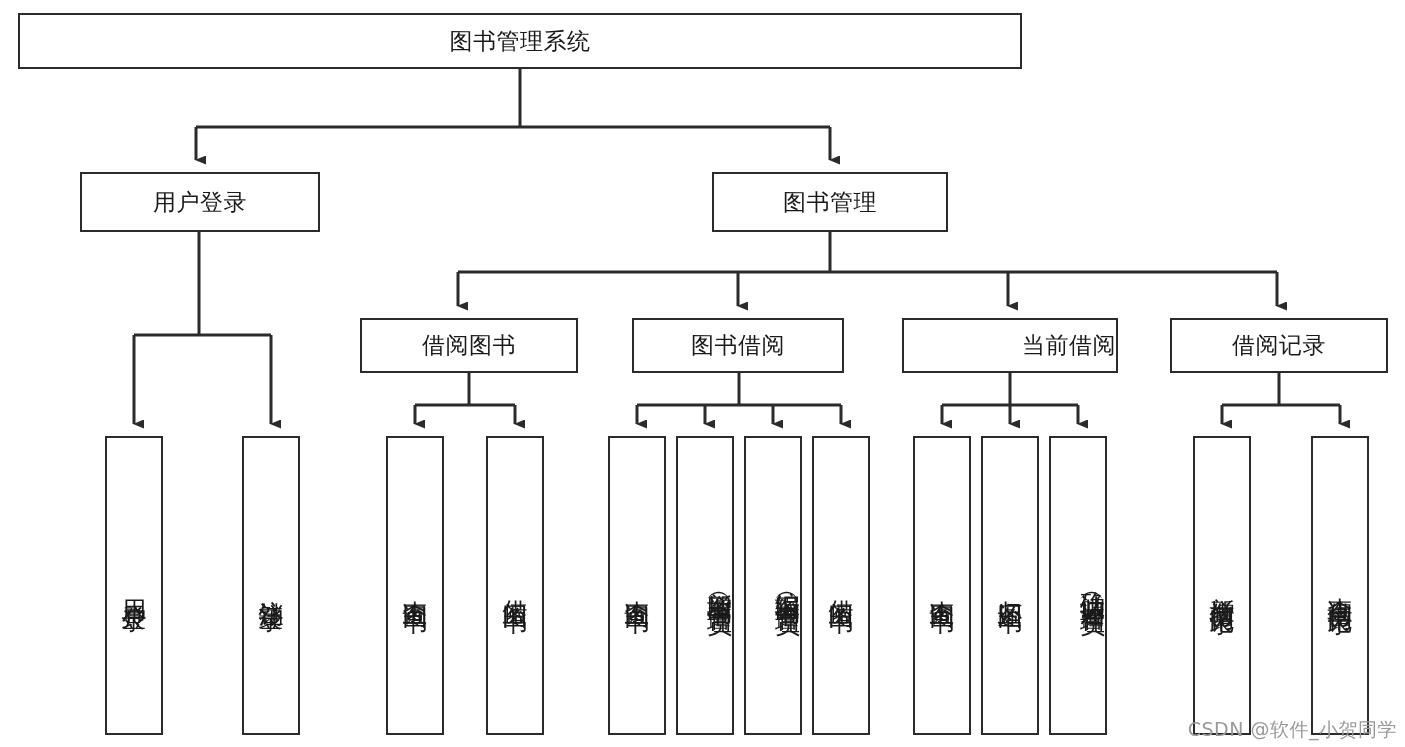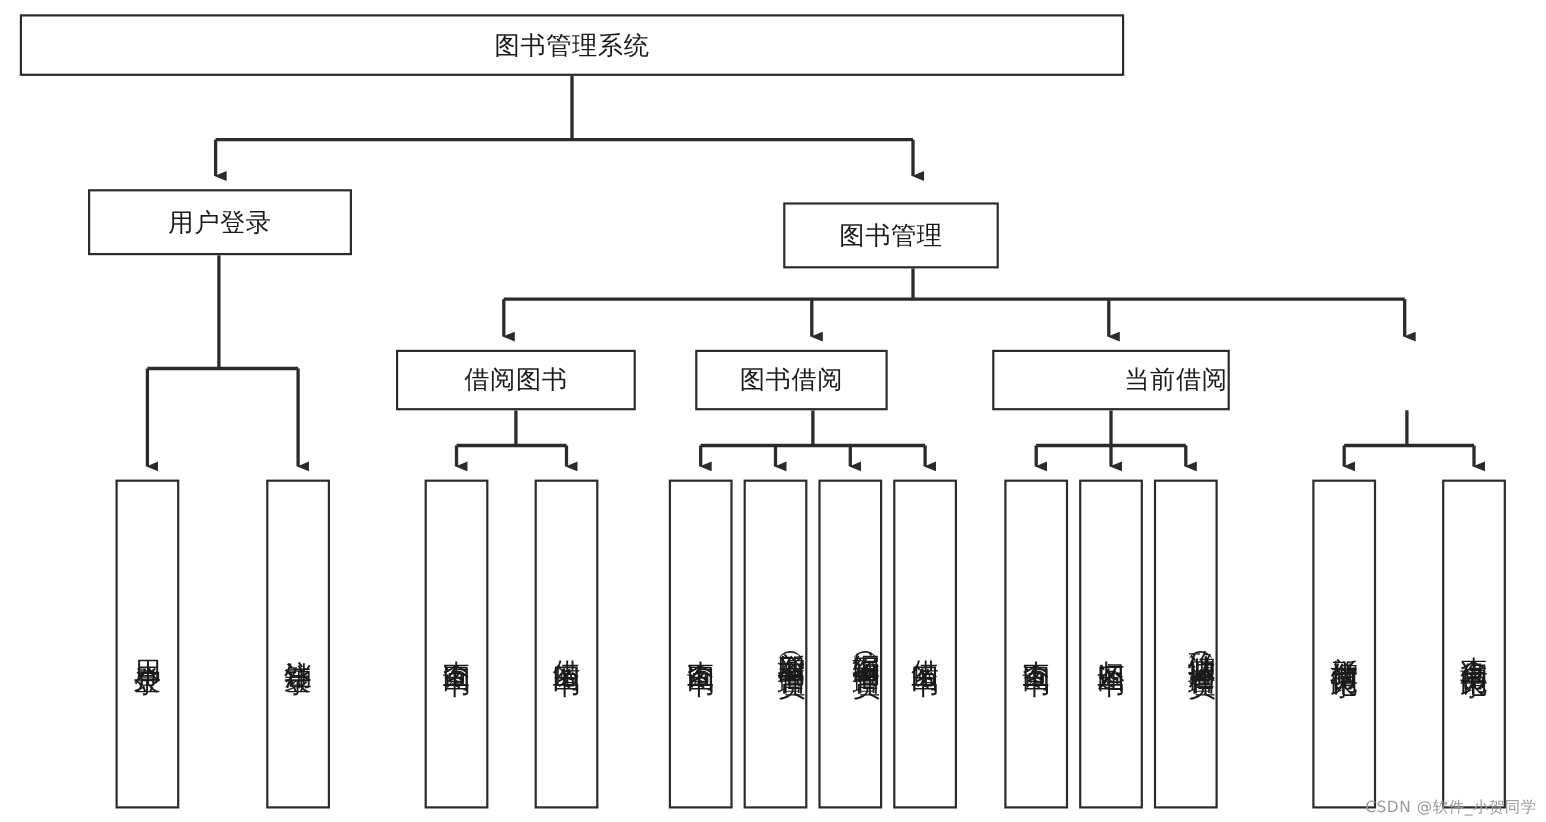--- a/index.html
+++ b/index.html
@@ -53,21 +53,21 @@
   .node.vert.topalign {
     align-items: flex-start;
   }
   .node-label {
     display: block;
   }
   #watermark {
     position: absolute;
     right: 8px;
     bottom: 4px;
-    font-size: 14px;
+    font-size: 19px;
     color: #9a9a9a;
     white-space: nowrap;
     letter-spacing: 0.5px;
   }
 </style>
 </head>
 <body>
 
 <div id="canvas">
 
@@ -121,32 +121,35 @@
     </g>
   </svg>
 
   <div class="node horiz" style="left: 18px; top: 13px; width: 1004px; height: 56px;">
     <span class="node-label">图书管理系统</span>
   </div>
 
   <div class="node horiz" style="left: 80px; top: 172px; width: 240px; height: 60px;">
     <span class="node-label">用户登录</span>
   </div>
-  <div class="node horiz" style="left: 712px; top: 184px; width: 196px; height: 60px; text-align: right;">
+  <div class="node horiz" style="left: 712px; top: 172px; width: 236px; height: 60px; text-align: right;">
     <span class="node-label">图书管理</span>
   </div>
 
   <div class="node horiz" style="left: 360px; top: 318px; width: 218px; height: 55px;">
     <span class="node-label">借阅图书</span>
   </div>
-  <div class="node horiz" style="left: 632px; top: 318px; width: 175px; height: 55px;">
+  <div class="node horiz" style="left: 632px; top: 318px; width: 212px; height: 55px;">
     <span class="node-label">图书借阅</span>
   </div>
   <div class="node horiz" style="left: 902px; top: 318px; width: 216px; height: 55px; justify-content: flex-end;">
     <span class="node-label">当前借阅</span>
+  </div>
+  <div class="node horiz" style="left: 1170px; top: 318px; width: 218px; height: 55px;">
+    <span class="node-label">借阅记录</span>
   </div>
 
   <div class="node vert" style="left: 105px; top: 436px; width: 58px; height: 299px;">
     <span class="node-label">用户登录</span>
   </div>
   <div class="node vert" style="left: 242px; top: 436px; width: 58px; height: 299px;">
     <span class="node-label">注销登录</span>
   </div>
   <div class="node vert" style="left: 386px; top: 436px; width: 58px; height: 299px;">
     <span class="node-label">查询图书</span>

